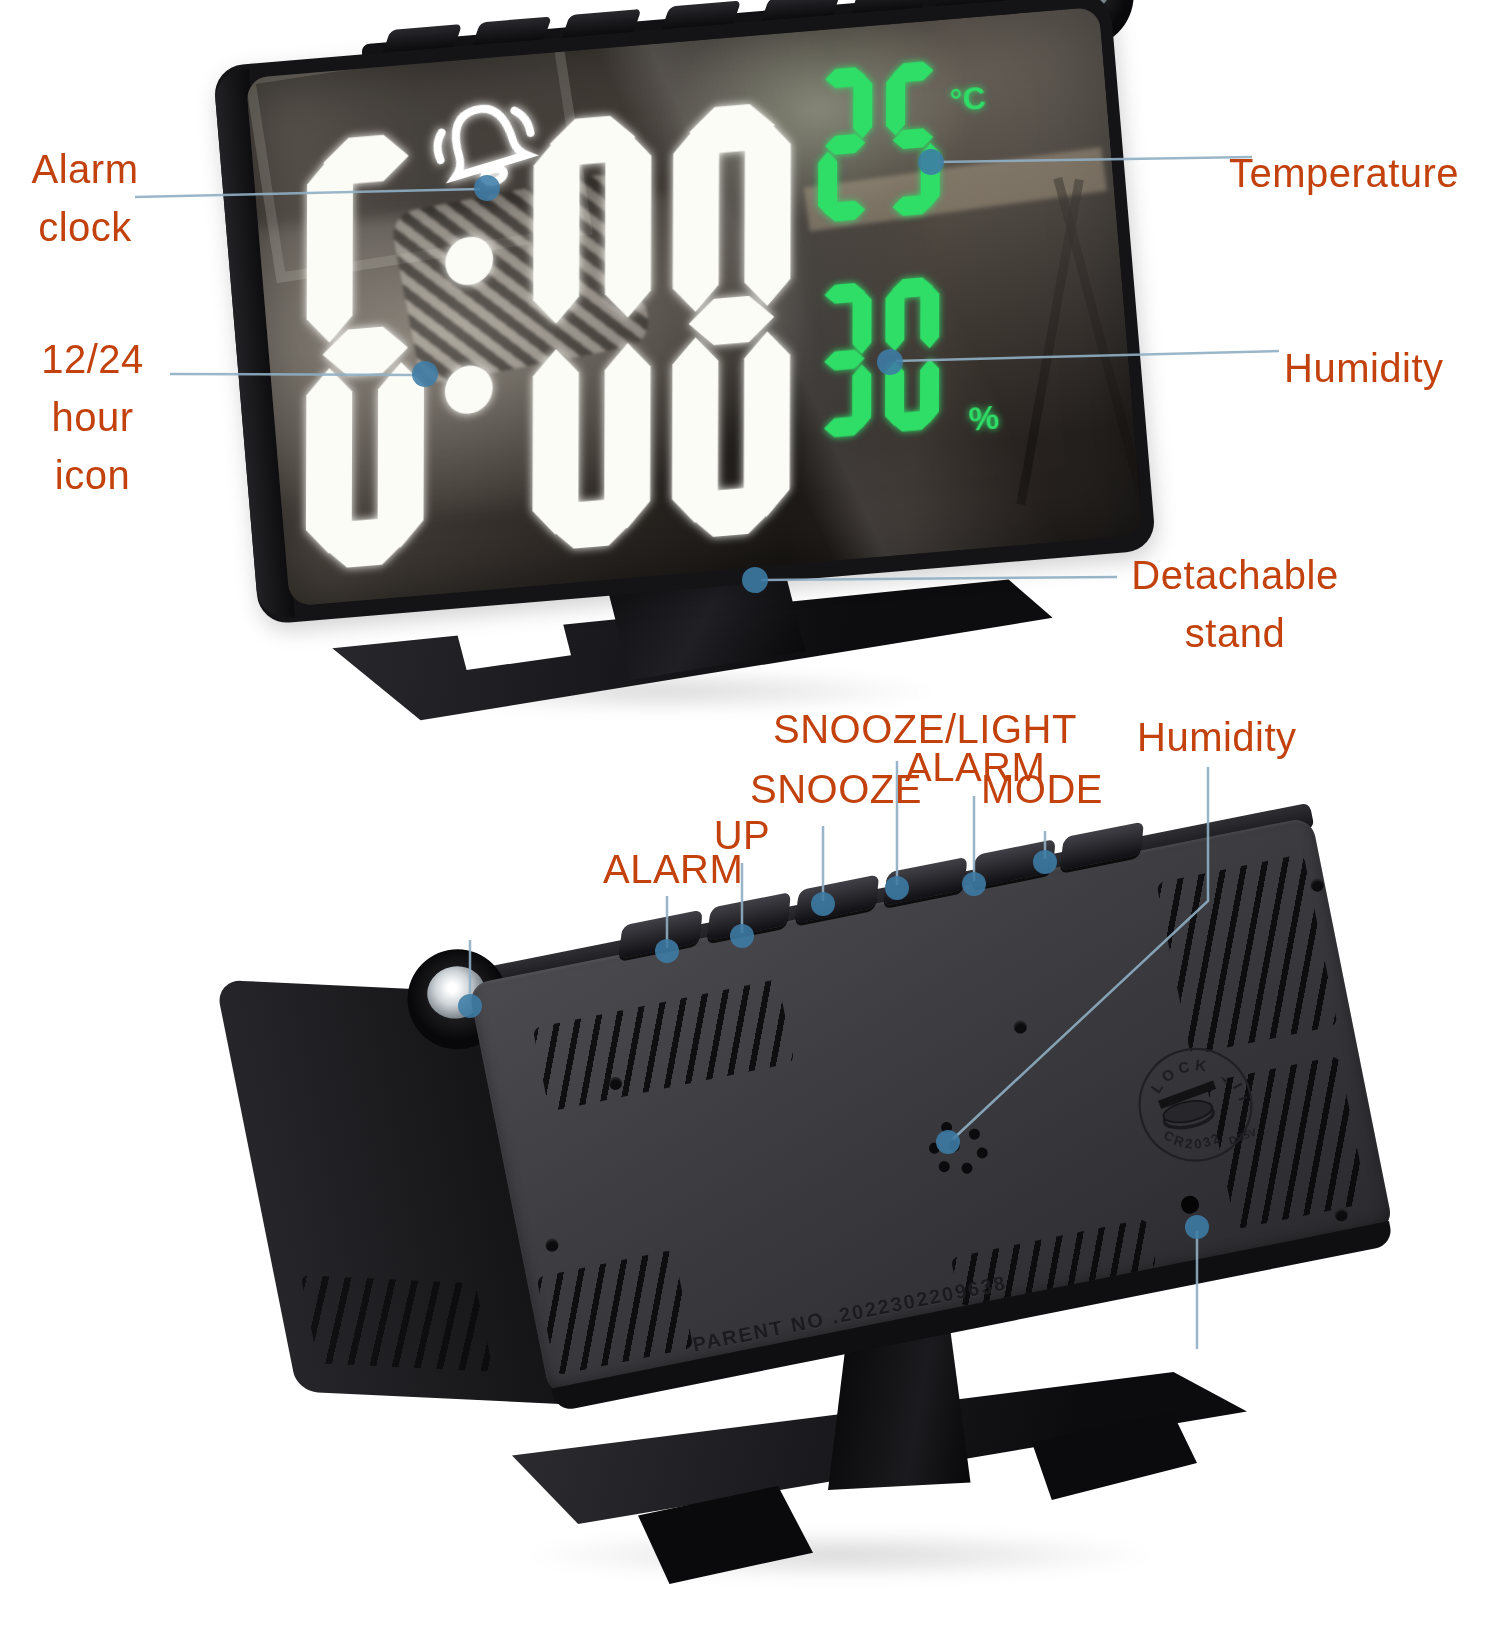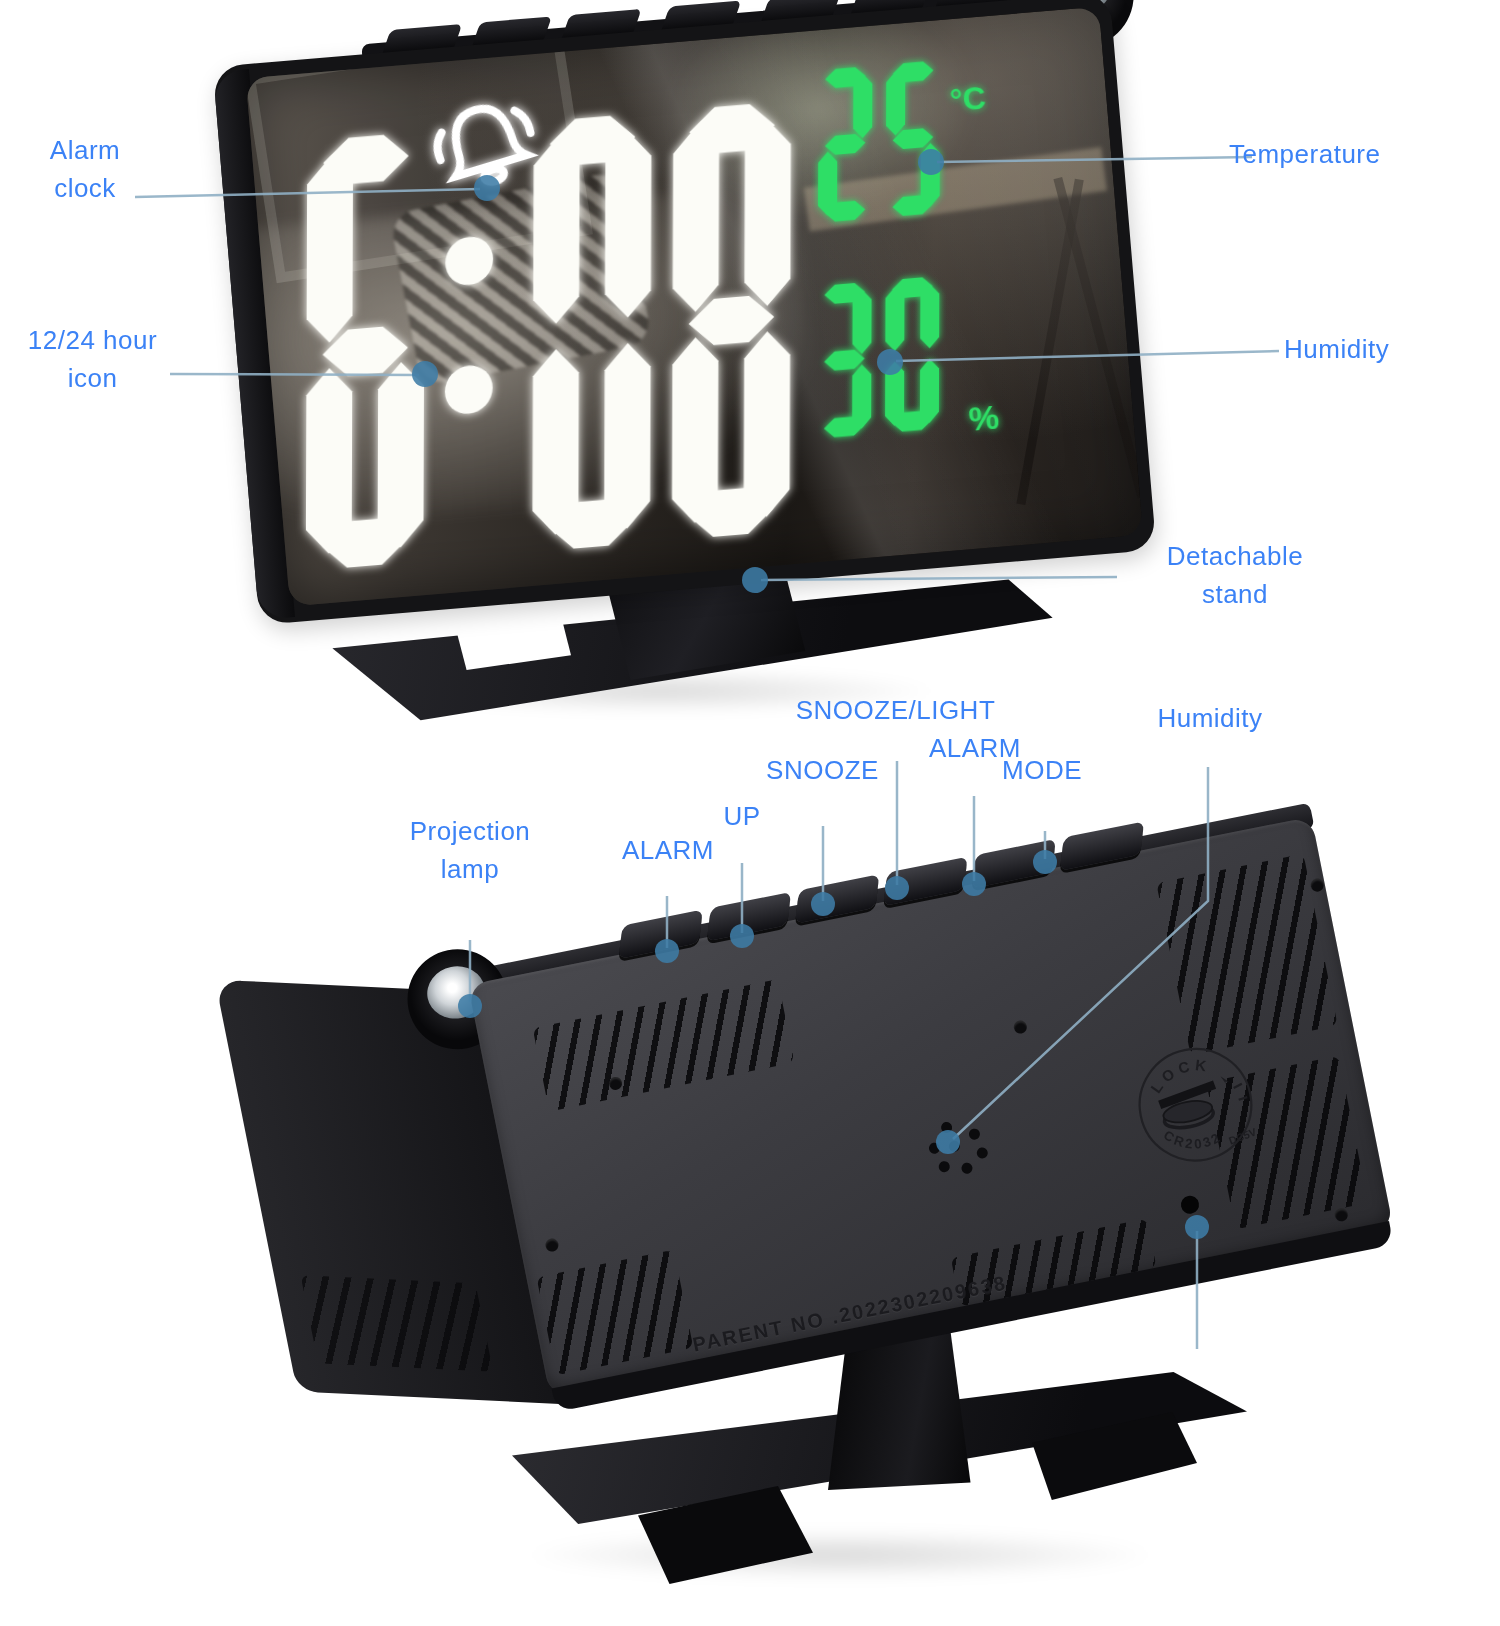--- a/index.html
+++ b/index.html
@@ -1,20 +1,20 @@
 <!DOCTYPE html>
 <html><head>
 <meta charset="utf-8">
 <style>
   html,body{margin:0;padding:0;background:#ffffff;}
   body{width:1500px;height:1626px;overflow:hidden;font-family:"Liberation Sans",sans-serif;position:relative;}
   .stage{position:absolute;left:0;top:0;width:1500px;height:1626px;}
 
   
-  .lbl{position:absolute;color:#3b82f6;font-size:26px;line-height:1.45;text-align:center;white-space:pre-line;letter-spacing:.5px;}
+  .lbl{position:absolute;color:#c2410c;font-size:40px;line-height:1.45;text-align:center;white-space:pre-line;letter-spacing:.5px;margin-top:8px;}
   .lbl.left{text-align:left;}
 
   
   .front-shadow{position:absolute;left:380px;top:668px;width:560px;height:46px;background:radial-gradient(ellipse,rgba(0,0,0,.14),transparent 70%);filter:blur(6px);}
   .front-stand-neck{position:absolute;left:580px;top:535px;width:230px;height:145px;
     clip-path:polygon(8% 12%,85% 0%,98% 80%,22% 100%);
     background:linear-gradient(120deg,#0b0b0d,#1f1f24 55%,#060607);}
   .front-stand-base{position:absolute;left:325px;top:565px;width:735px;height:160px;
     clip-path:polygon(1% 52%,93% 9%,99% 33%,13% 97%);
     background:linear-gradient(100deg,#28282d,#0d0d10 70%);}
@@ -325,15 +325,13 @@
   <div class="lbl" style="left:773px;top:692px;width:245px">SNOOZE/LIGHT</div>
 
   <div class="lbl" style="left:1120px;top:538px;width:230px">Detachable
 stand</div>
   <div class="lbl" style="left:905px;top:730px;width:140px">ALARM</div>
   <div class="lbl" style="left:972px;top:752px;width:140px">MODE</div>
   <div class="lbl" style="left:750px;top:752px;width:145px">SNOOZE</div>
   <div class="lbl" style="left:699px;top:798px;width:86px">UP</div>
   <div class="lbl" style="left:603px;top:832px;width:130px">ALARM</div>
   <div class="lbl" style="left:1137px;top:700px;width:146px">Humidity</div>
-  <div class="lbl" style="left:380px;top:813px;width:180px">Projection
-lamp</div>
 </div>
 
 </body></html>

